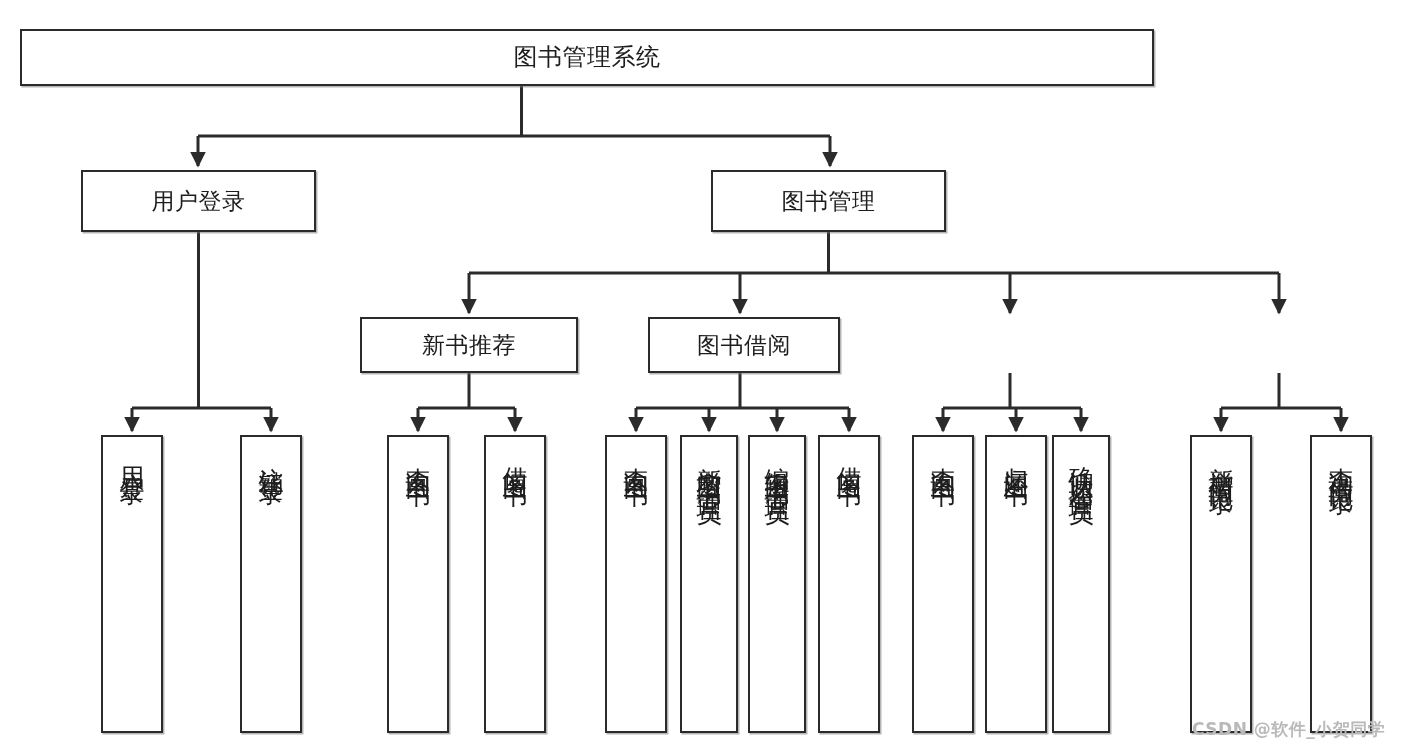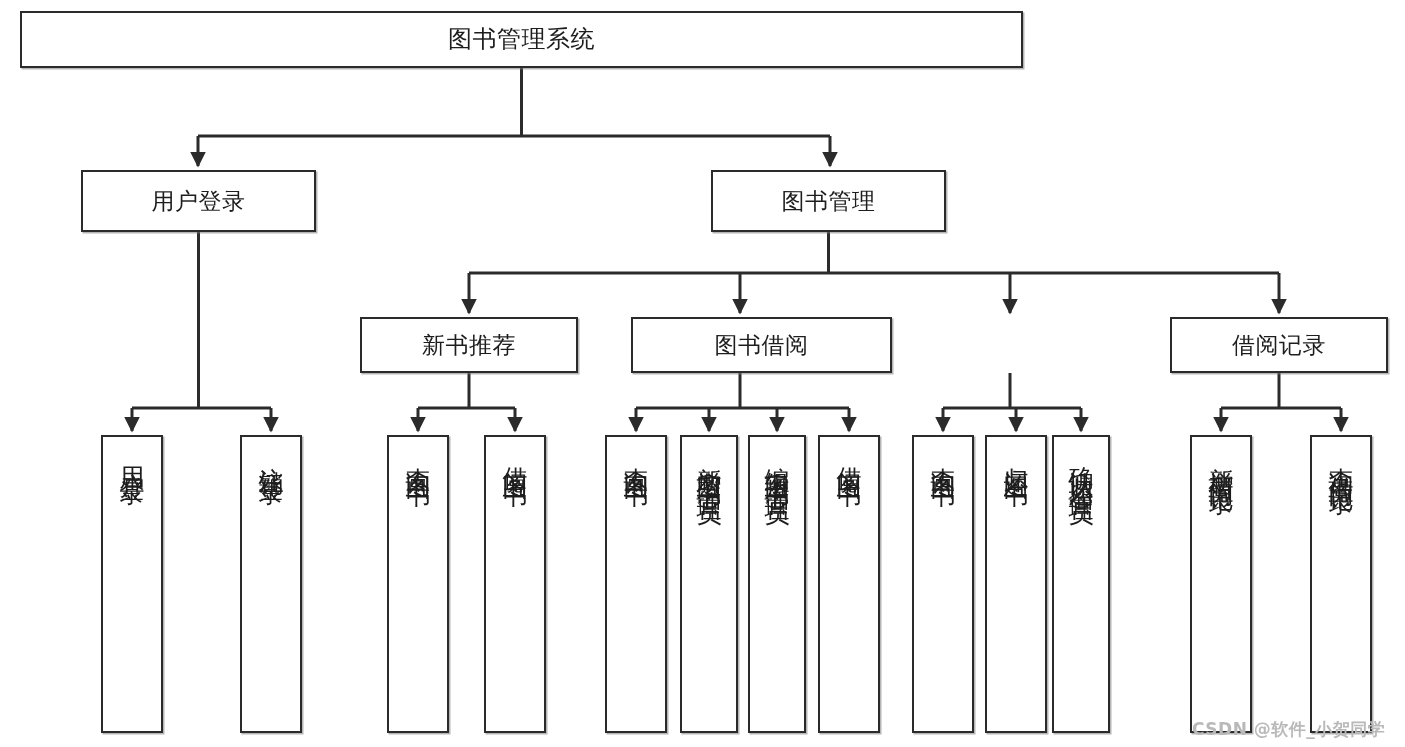--- a/index.html
+++ b/index.html
@@ -124,39 +124,36 @@
       <path d="M 1016 408 L 1016 431" marker-end="url(#arrow)"></path>
       <path d="M 1081 408 L 1081 431" marker-end="url(#arrow)"></path>
 
       <path d="M 1279 373 L 1279 408"></path>
       <path d="M 1221 408 L 1341 408"></path>
       <path d="M 1221 408 L 1221 431" marker-end="url(#arrow)"></path>
       <path d="M 1341 408 L 1341 431" marker-end="url(#arrow)"></path>
     </g>
   </svg>
 
-  <div class="node horiz root" style="left:20px; top:11px; width:1003px; height:57px;">
+  <div class="node horiz root" style="left:20px; top:29px; width:1134px; height:57px;">
     <span class="node-label">图书管理系统</span>
   </div>
 
   <div class="node horiz" style="left:81px; top:170px; width:235px; height:62px;">
     <span class="node-label">用户登录</span>
   </div>
   <div class="node horiz" style="left:360px; top:317px; width:218px; height:56px;">
     <span class="node-label">新书推荐</span>
   </div>
 
   <div class="node horiz" style="left:711px; top:170px; width:235px; height:62px;">
     <span class="node-label">图书管理</span>
   </div>
-  <div class="node horiz" style="left:631px; top:317px; width:261px; height:56px;">
+  <div class="node horiz" style="left:648px; top:317px; width:192px; height:56px;">
     <span class="node-label">图书借阅</span>
-  </div>
-  <div class="node horiz" style="left:1170px; top:317px; width:218px; height:56px;">
-    <span class="node-label">借阅记录</span>
   </div>
 
   <div class="node vert" style="left:101px; top:435px; width:62px; height:298px;">
     <span class="node-label">用户登录</span>
   </div>
   <div class="node vert" style="left:240px; top:435px; width:62px; height:298px;">
     <span class="node-label">注销登录</span>
   </div>
   <div class="node vert" style="left:387px; top:435px; width:62px; height:298px;">
     <span class="node-label">查询图书</span>

